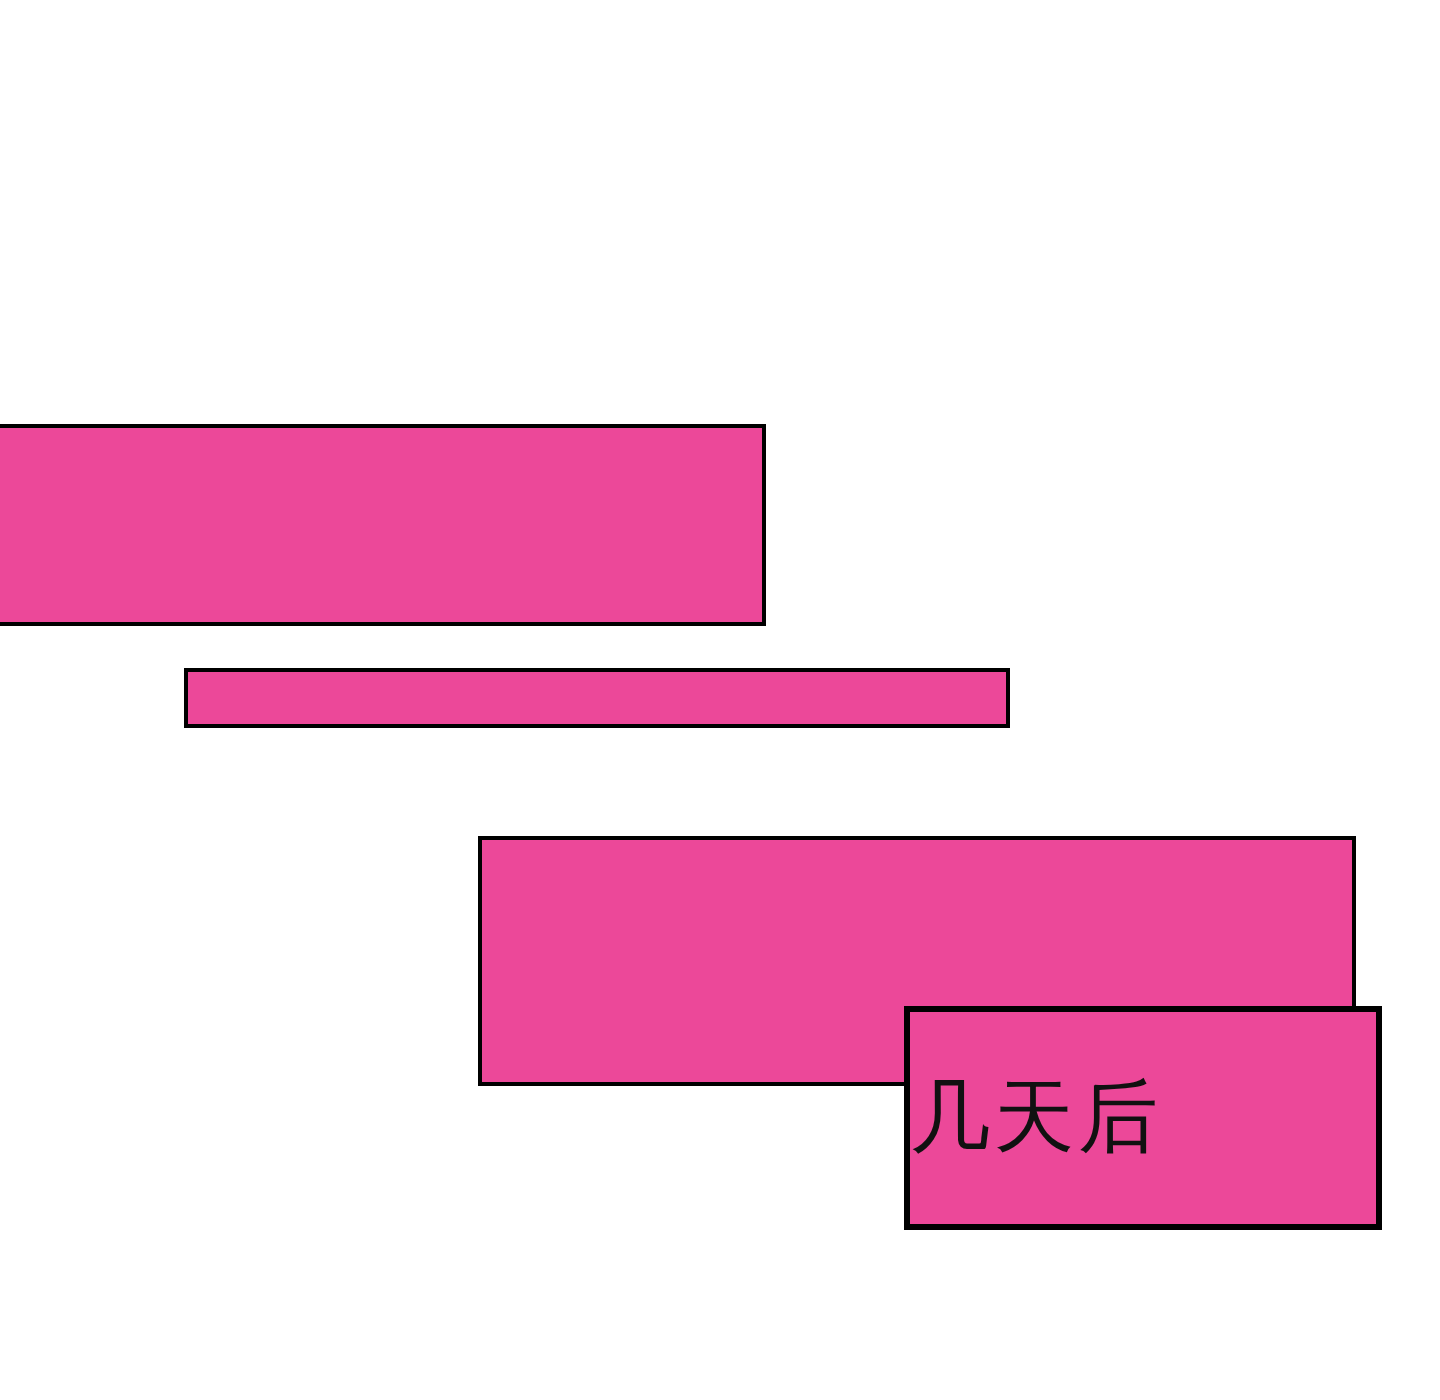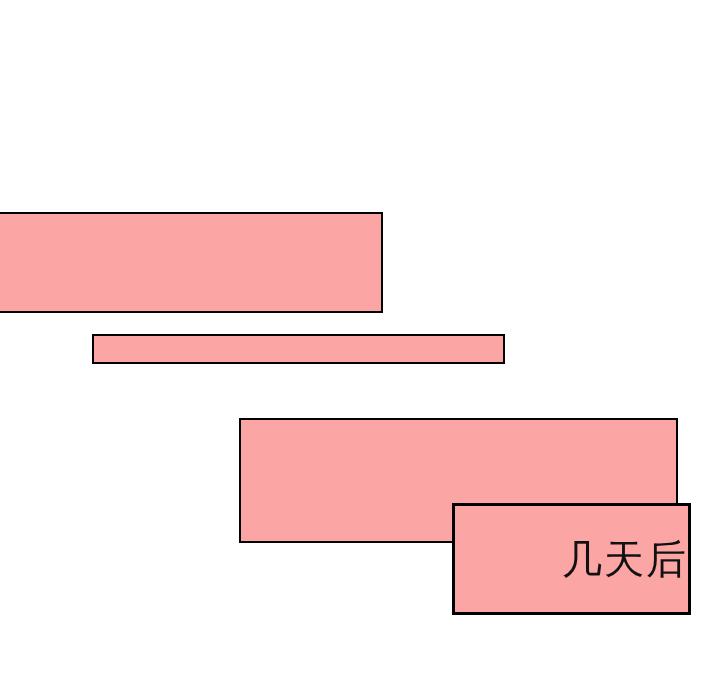--- a/index.html
+++ b/index.html
@@ -15,27 +15,27 @@
     overflow: hidden;
   }
   #stage {
     position: relative;
     width: 720px;
     height: 700px;
     background: #ffffff;
   }
   .bubble {
     position: absolute;
-    background: #fca5a5;
+    background: #ec4899;
     border-style: solid;
     border-color: #000000;
     box-sizing: border-box;
     display: flex;
     align-items: center;
-    justify-content: flex-end;
+    justify-content: flex-start;
   }
   
   #bubble-1 {
     left: -4px;
     top: 212px;
     width: 387px;
     height: 101px;
     border-width: 2px;
   }
   

